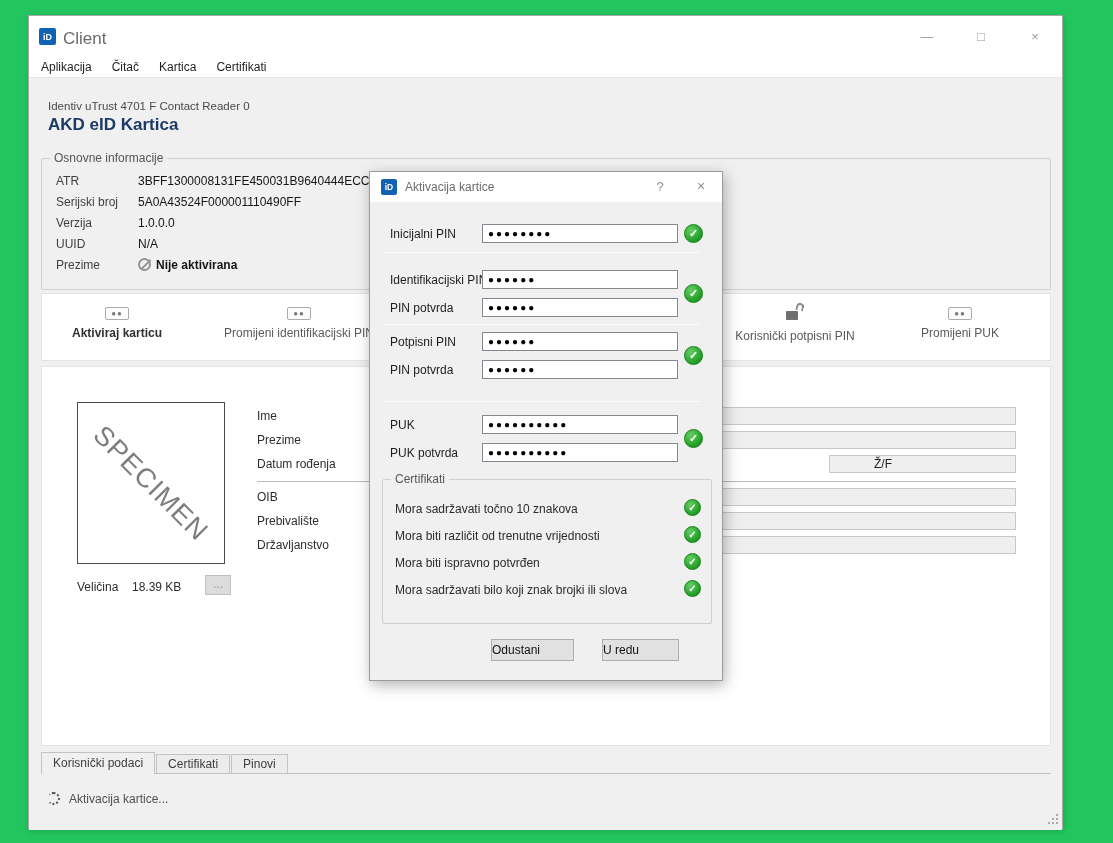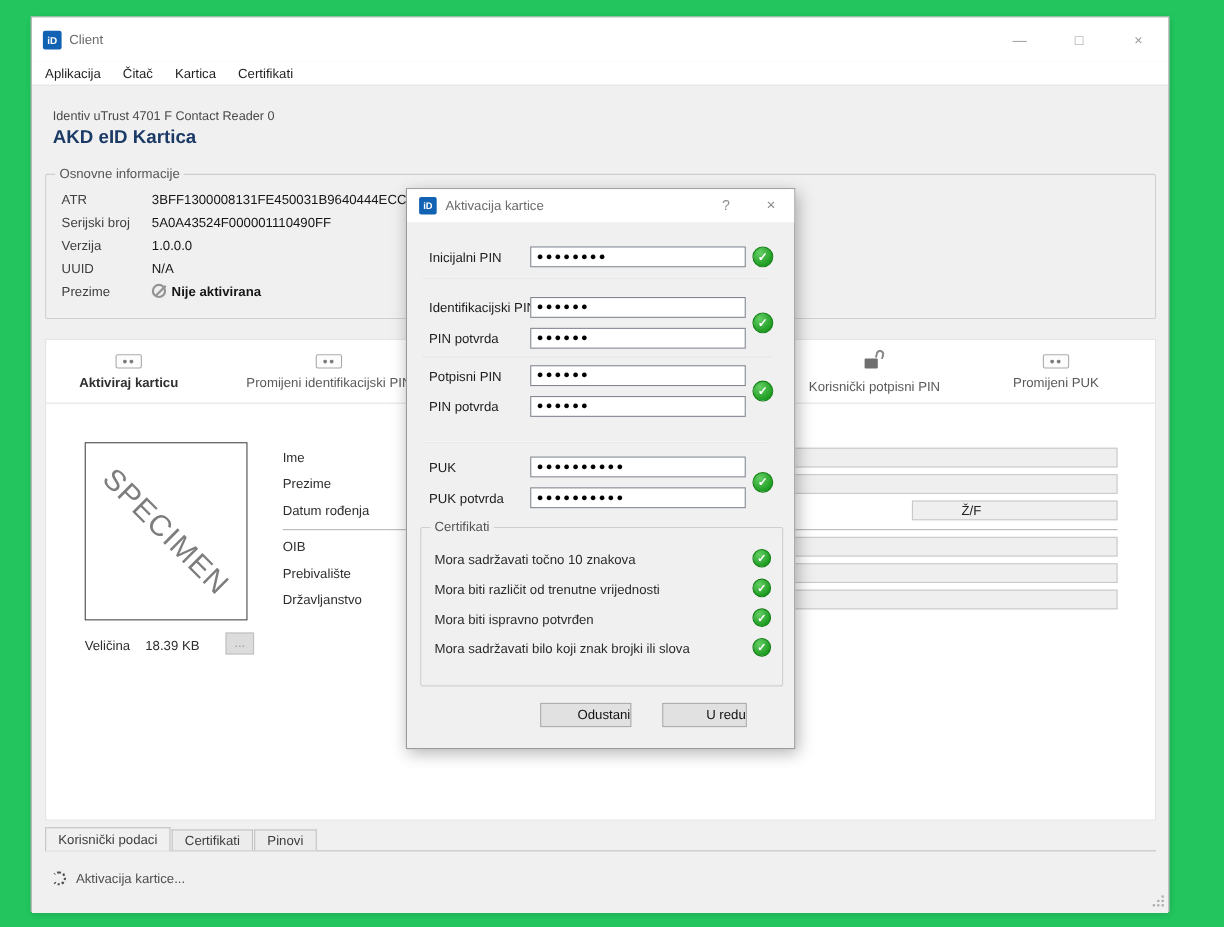--- a/index.html
+++ b/index.html
@@ -3,21 +3,21 @@
 <meta charset="utf-8">
 <style>
   * { margin:0; padding:0; box-sizing:border-box; }
   body { width:1113px; height:843px; background:#ffffff; font-family:"Liberation Sans", sans-serif; font-size:12px; color:#1a1a1a; overflow:hidden; }
   #screen { position:relative; width:1113px; height:843px; background:#22c55e; }
 
   
   .window { position:absolute; left:28px; top:15px; width:1035px; height:814px; background:#f0f0f0; border:1px solid #a9a9a9; box-shadow:1px 2px 6px rgba(0,0,0,.15); }
   .titlebar { position:absolute; left:0; top:0; width:100%; height:40px; background:#ffffff; }
   .appicon { position:absolute; left:10px; top:12px; width:17px; height:17px; background:#1262b3; border-radius:2px; color:#fff; font-size:9px; font-weight:bold; display:flex; align-items:center; justify-content:center; letter-spacing:0; }
-  .wtitle { position:absolute; left:34px; top:13px; color:#6a6a6a; font-size:12px; }
+  .wtitle { position:absolute; left:34px; top:13px; color:#6a6a6a; font-size:17px; }
   .wctrl { position:absolute; right:14px; top:9px; display:flex; gap:28px; }
   .wbtn { width:26px; height:22px; display:flex; align-items:center; justify-content:center; color:#9b9b9b; font-size:13px; cursor:default; }
   .menubar { position:absolute; left:0; top:40px; width:100%; height:21px; background:#ffffff; display:flex; align-items:flex-end; padding-left:2px; }
   .menuitem { padding:0 10px; color:#1f1f1f; height:100%; display:flex; align-items:center; }
   .bodybg { position:absolute; left:0; top:61px; width:100%; height:753px; background:#f0f0f0; border-top:1px solid #e6e6e6; }
 
   .reader { position:absolute; left:19px; top:84px; color:#4a4a4a; font-size:11.5px; }
   .cardtitle { position:absolute; left:19px; top:99px; color:#1b3a66; font-size:17px; font-weight:bold; }
 
   .groupbox { position:absolute; border:1px solid #cfcfcf; border-radius:2px; }
@@ -69,21 +69,21 @@
   .dhelp { position:absolute; right:52px; top:7px; width:20px; height:18px; color:#8d8d8d; text-align:center; font-size:13px; }
   .dclose { position:absolute; right:10px; top:6px; width:22px; height:19px; color:#8d8d8d; text-align:center; font-size:14px; }
   .dlabel { position:absolute; left:20px; color:#1d1d1d; }
   .dinput { position:absolute; left:112px; width:196px; height:19px; background:#fff; border:1px solid #828790; font-size:10px; font-weight:bold; letter-spacing:2px; line-height:17px; padding-left:5px; color:#000; }
   .dsep { position:absolute; left:14px; width:317px; height:1px; background:#c3c3c3; border-bottom:1px solid #fbfbfb; }
   .chk { position:absolute; width:19px; height:19px; border-radius:50%; background:radial-gradient(circle at 35% 30%, #64cf64, #1e9c22 72%); border:1px solid #138015; color:#fff; font-size:11px; font-weight:bold; display:flex; align-items:center; justify-content:center; }
   .chk::after { content:"✓"; }
   .vitem { position:absolute; left:12px; width:306px; color:#2b2b2b; }
   .vchk { position:absolute; width:17px; height:17px; border-radius:50%; background:radial-gradient(circle at 35% 30%, #64cf64, #1e9c22 72%); border:1px solid #138015; color:#fff; font-size:10px; font-weight:bold; display:flex; align-items:center; justify-content:center; }
   .vchk::after { content:"✓"; }
-  .dbtn { position:absolute; height:22px; background:#e1e1e1; border:1px solid #adadad; text-align:right; line-height:20px; color:#111; }
+  .dbtn { position:absolute; height:22px; background:#e1e1e1; border:1px solid #adadad; text-align:left; line-height:20px; color:#111; }
 </style>
 </head>
 <body>
 
 <div id="screen">
 
   <div class="window">
 
     <div class="titlebar">
       <span class="appicon">iD</span>
@@ -111,21 +111,21 @@
       <span class="legend">Osnovne informacije</span>
       <div class="inforows">
         <div><span class="inflabel">ATR</span><span class="infvalue">3BFF1300008131FE450031B9640444ECC173940180</span></div>
         <div><span class="inflabel">Serijski broj</span><span class="infvalue">5A0A43524F000001110490FF</span></div>
         <div><span class="inflabel">Verzija</span><span class="infvalue">1.0.0.0</span></div>
         <div><span class="inflabel">UUID</span><span class="infvalue">N/A</span></div>
         <div><span class="inflabel">Prezime</span><span class="blocked"></span><span class="infvalue statusbold">Nije aktivirana</span></div>
       </div>
     </div>
 
-    <div class="panel" style="left:12px; top:292px; width:1010px; height:68px;">
+    <div class="panel" style="left:12px; top:277px; width:1010px; height:68px;">
       <div class="tbbtn active" style="left:75px;">
         <span class="pinicon"></span>
         <div class="lbl">Aktiviraj karticu</div>
       </div>
       <div class="tbbtn" style="left:257px;">
         <span class="pinicon"></span>
         <div class="lbl">Promijeni identifikacijski PIN</div>
       </div>
       <div class="tbbtn" style="left:753px;">
         <span class="lockicon"><span class="shackle"></span><span class="lockbody"></span></span>

